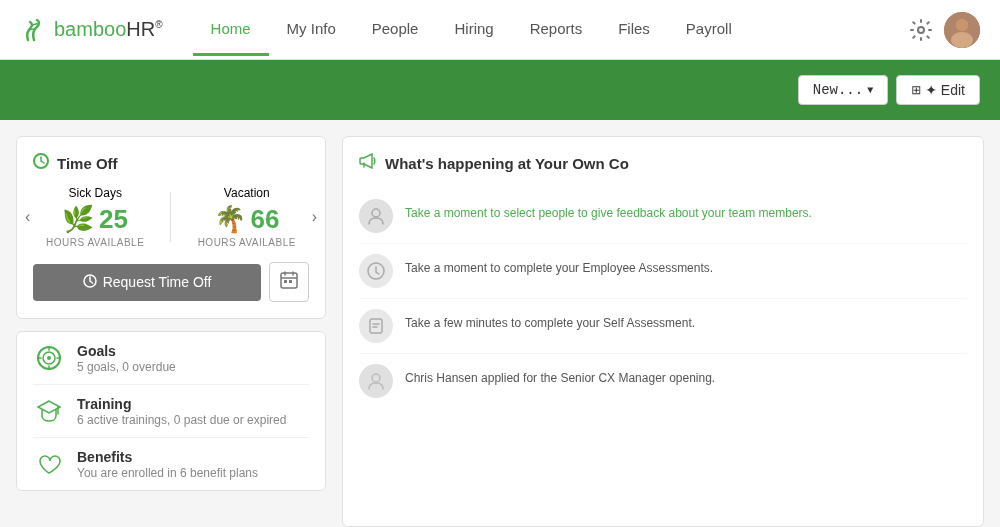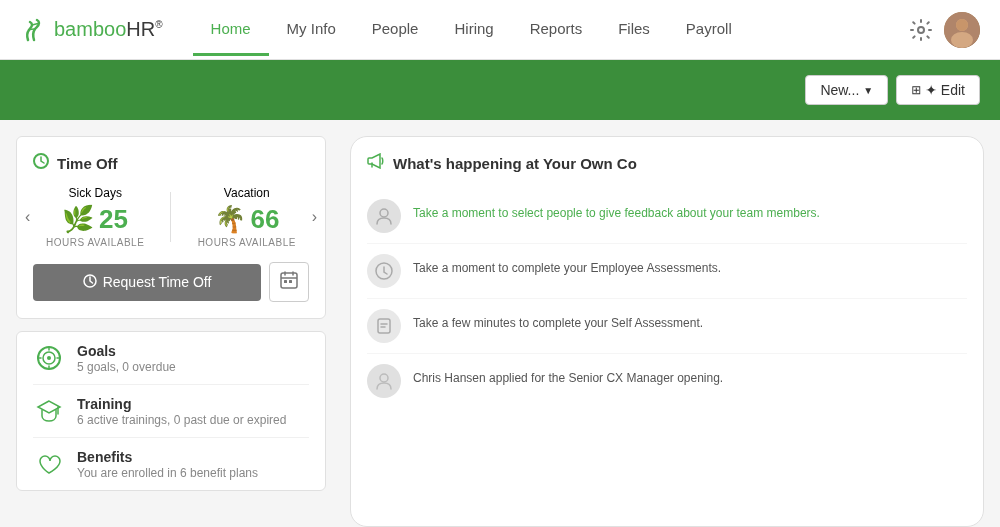--- a/index.html
+++ b/index.html
@@ -94,20 +94,21 @@
       background: white;
       border: 1px solid #ccc;
       border-radius: 4px;
       padding: 6px 14px;
       font-size: 14px;
       cursor: pointer;
       display: flex;
       align-items: center;
       gap: 4px;
       color: #333;
+      font-family: Liberation Mono, monospace;
     }
     .btn-edit {
       background: white;
       border: 1px solid #ccc;
       border-radius: 4px;
       padding: 6px 14px;
       font-size: 14px;
       cursor: pointer;
       display: flex;
       align-items: center;
@@ -273,25 +274,24 @@
     .right-col {
       flex: 1;
       display: flex;
       flex-direction: column;
       gap: 12px;
       overflow: hidden;
     }
 
     .news-card {
       background: white;
-      border-radius: 17px;
+      border-radius: 6px;
       border: 1px solid #e0e0e0;
       padding: 16px;
       flex: 1;
-      margin-left: 8px;
     }
     .news-header {
       display: flex;
       align-items: center;
       gap: 8px;
       font-size: 15px;
       font-weight: 600;
       color: #333;
       margin-bottom: 16px;
     }

